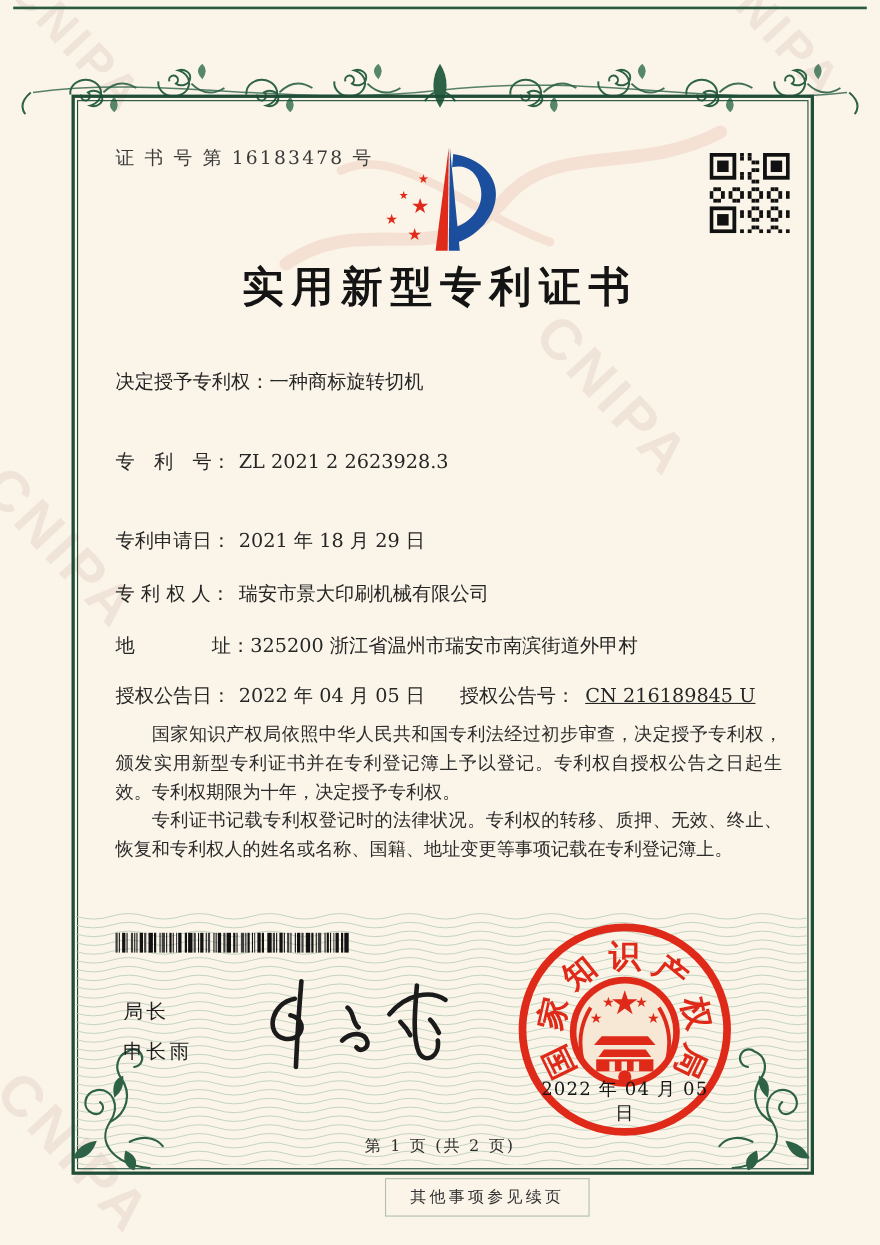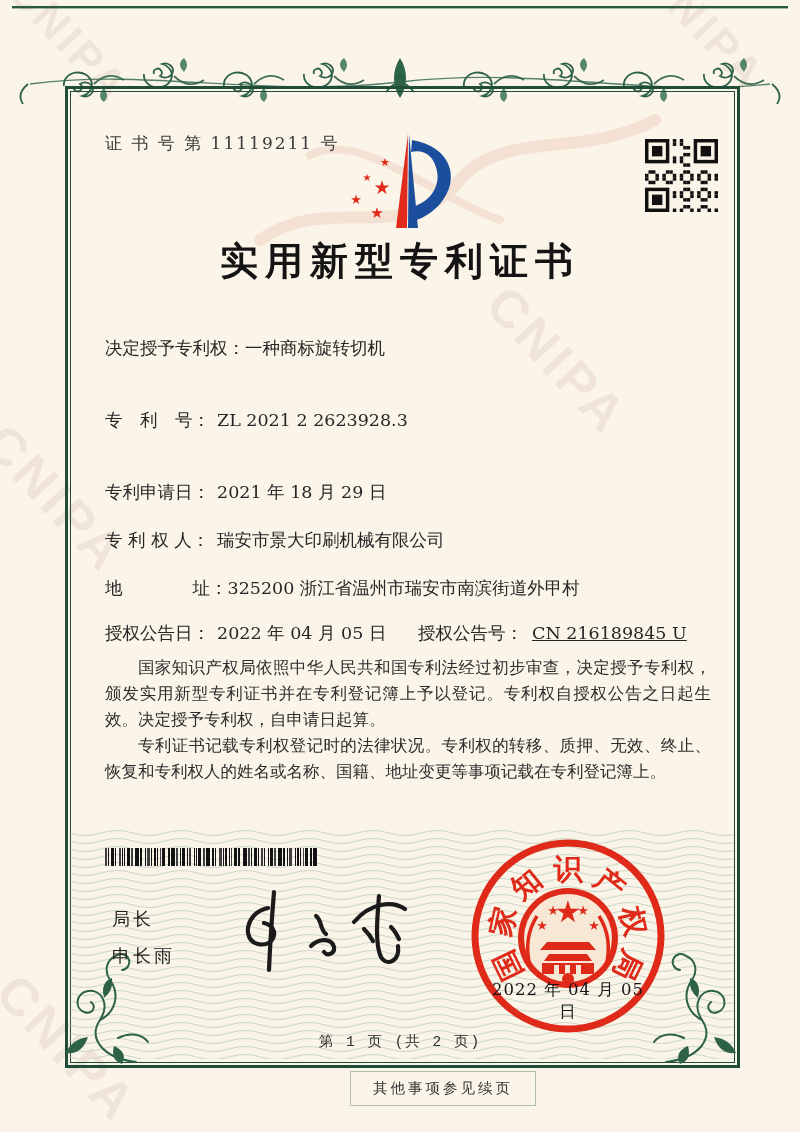--- a/index.html
+++ b/index.html
@@ -64,21 +64,21 @@
   .barcode span{position:absolute;top:0;height:100%;}
   .sig-role{position:absolute;left:112px;top:907px;font-size:18px;letter-spacing:3px;color:#1f1f1f;}
   .sig-name{position:absolute;left:112px;top:944px;font-size:18px;letter-spacing:3px;color:#1f1f1f;}
   .sig-script{position:absolute;left:228px;top:886px;width:210px;height:100px;}
   .seal{position:absolute;left:470px;top:838px;width:196px;height:196px;}
   .seal-date{
     position:absolute;left:483px;top:979px;width:170px;text-align:center;
     font-size:16.5px;color:#161616;letter-spacing:1px;z-index:6;
   }
   
-  .page-ind{position:absolute;left:0;top:1032px;width:100%;text-align:center;font-size:14.5px;color:#2e2e2e;letter-spacing:2px;font-family:Liberation Mono, monospace;}
+  .page-ind{position:absolute;left:0;top:1032px;width:100%;text-align:center;font-size:14.5px;color:#2e2e2e;letter-spacing:2px;}
   .cont-note{
     position:absolute;left:50%;top:1071px;transform:translateX(-50%);
     border:1px solid #b3bfa9;padding:7px 22px;
     font-size:14.5px;letter-spacing:3px;color:#333;background:rgba(251,245,233,.6);margin-left:43px;
   }
   .top-orn{position:absolute;left:0;top:0;width:800px;height:104px;pointer-events:none;}
 </style>
 </head>
 <body>
 
@@ -194,21 +194,21 @@
       <g stroke="#2d6247" stroke-width="2" fill="none" stroke-linecap="round">
         <path d="M78,120 C44,116 30,96 42,78 C52,63 44,47 30,49 C18,51 16,66 26,70 C34,73 39,65 33,60"></path>
         <path d="M42,78 C58,70 62,52 52,38 C46,29 48,18 58,14 a8,8 0 1 1 6,14"></path>
         <path d="M60,96 C72,90 84,92 90,100"></path>
       </g>
       <path d="M30,95 q-16,2 -22,16 q16,2 22,-16" fill="#2d6247" stroke="none"></path>
       <path d="M56,104 q-4,14 8,18 q6,-12 -8,-18" fill="#2d6247" stroke="none"></path>
       <path d="M46,56 q10,-8 8,-20 q-12,4 -8,20" fill="#2d6247" stroke="none"></path>
     </svg>
 
-  <div class="cert-no">证 书 号 第 11119211 号</div>
+  <div class="cert-no">证 书 号 第 16183478 号</div>
 
   <svg class="logo" viewBox="0 0 136 110">
     <path d="M72,8 L60,102 L71,102 Z" fill="#e02a1a"></path>
     <path d="M73,8 L72,102 L82,102 Z" fill="#1c4e9e"></path>
     <path d="M76,14 C114,20 126,52 104,78 C95,88 85,93 77,95 L77,81 C95,75 104,60 101,45 C98,30 88,23 75,26 Z" fill="#1c4e9e"></path>
     <text x="49" y="40" font-size="11" fill="#e02a1a" text-anchor="middle" font-family="DejaVu Sans, sans-serif">★</text>
     <text x="31" y="55" font-size="10" fill="#e02a1a" text-anchor="middle" font-family="DejaVu Sans, sans-serif">★</text>
     <text x="46" y="68" font-size="19" fill="#e02a1a" text-anchor="middle" font-family="DejaVu Sans, sans-serif">★</text>
     <text x="20" y="78" font-size="13" fill="#e02a1a" text-anchor="middle" font-family="DejaVu Sans, sans-serif">★</text>
     <text x="41" y="92" font-size="15" fill="#e02a1a" text-anchor="middle" font-family="DejaVu Sans, sans-serif">★</text>
@@ -323,21 +323,21 @@
   </div>
 
   <div class="grant-row">
     <span>授权公告日：</span>
     <span class="g1v">2022 年 04 月 05 日</span>
     <span class="g2l">授权公告号：</span>
     <span class="g2v">CN 216189845 U</span>
   </div>
 
   <div class="paras">
-    <p>国家知识产权局依照中华人民共和国专利法经过初步审查，决定授予专利权，颁发实用新型专利证书并在专利登记簿上予以登记。专利权自授权公告之日起生效。决定授予专利权，自申请日起算。</p>
+    <p>国家知识产权局依照中华人民共和国专利法经过初步审查，决定授予专利权，颁发实用新型专利证书并在专利登记簿上予以登记。专利权自授权公告之日起生效。专利权期限为十年，决定授予专利权。</p>
     <p>专利证书记载专利权登记时的法律状况。专利权的转移、质押、无效、终止、恢复和专利权人的姓名或名称、国籍、地址变更等事项记载在专利登记簿上。</p>
   </div>
 
   <div class="barcode" id="barcode">
       <span style="left: 0px; width: 2px; background: rgb(63, 63, 63);"></span>
       <span style="left: 3px; width: 1px; background: rgb(18, 18, 18);"></span>
       <span style="left: 6px; width: 3px; background: rgb(18, 18, 18);"></span>
       <span style="left: 10px; width: 1px; background: rgb(18, 18, 18);"></span>
       <span style="left: 14px; width: 2px; background: rgb(63, 63, 63);"></span>
       <span style="left: 17px; width: 1px; background: rgb(18, 18, 18);"></span>

